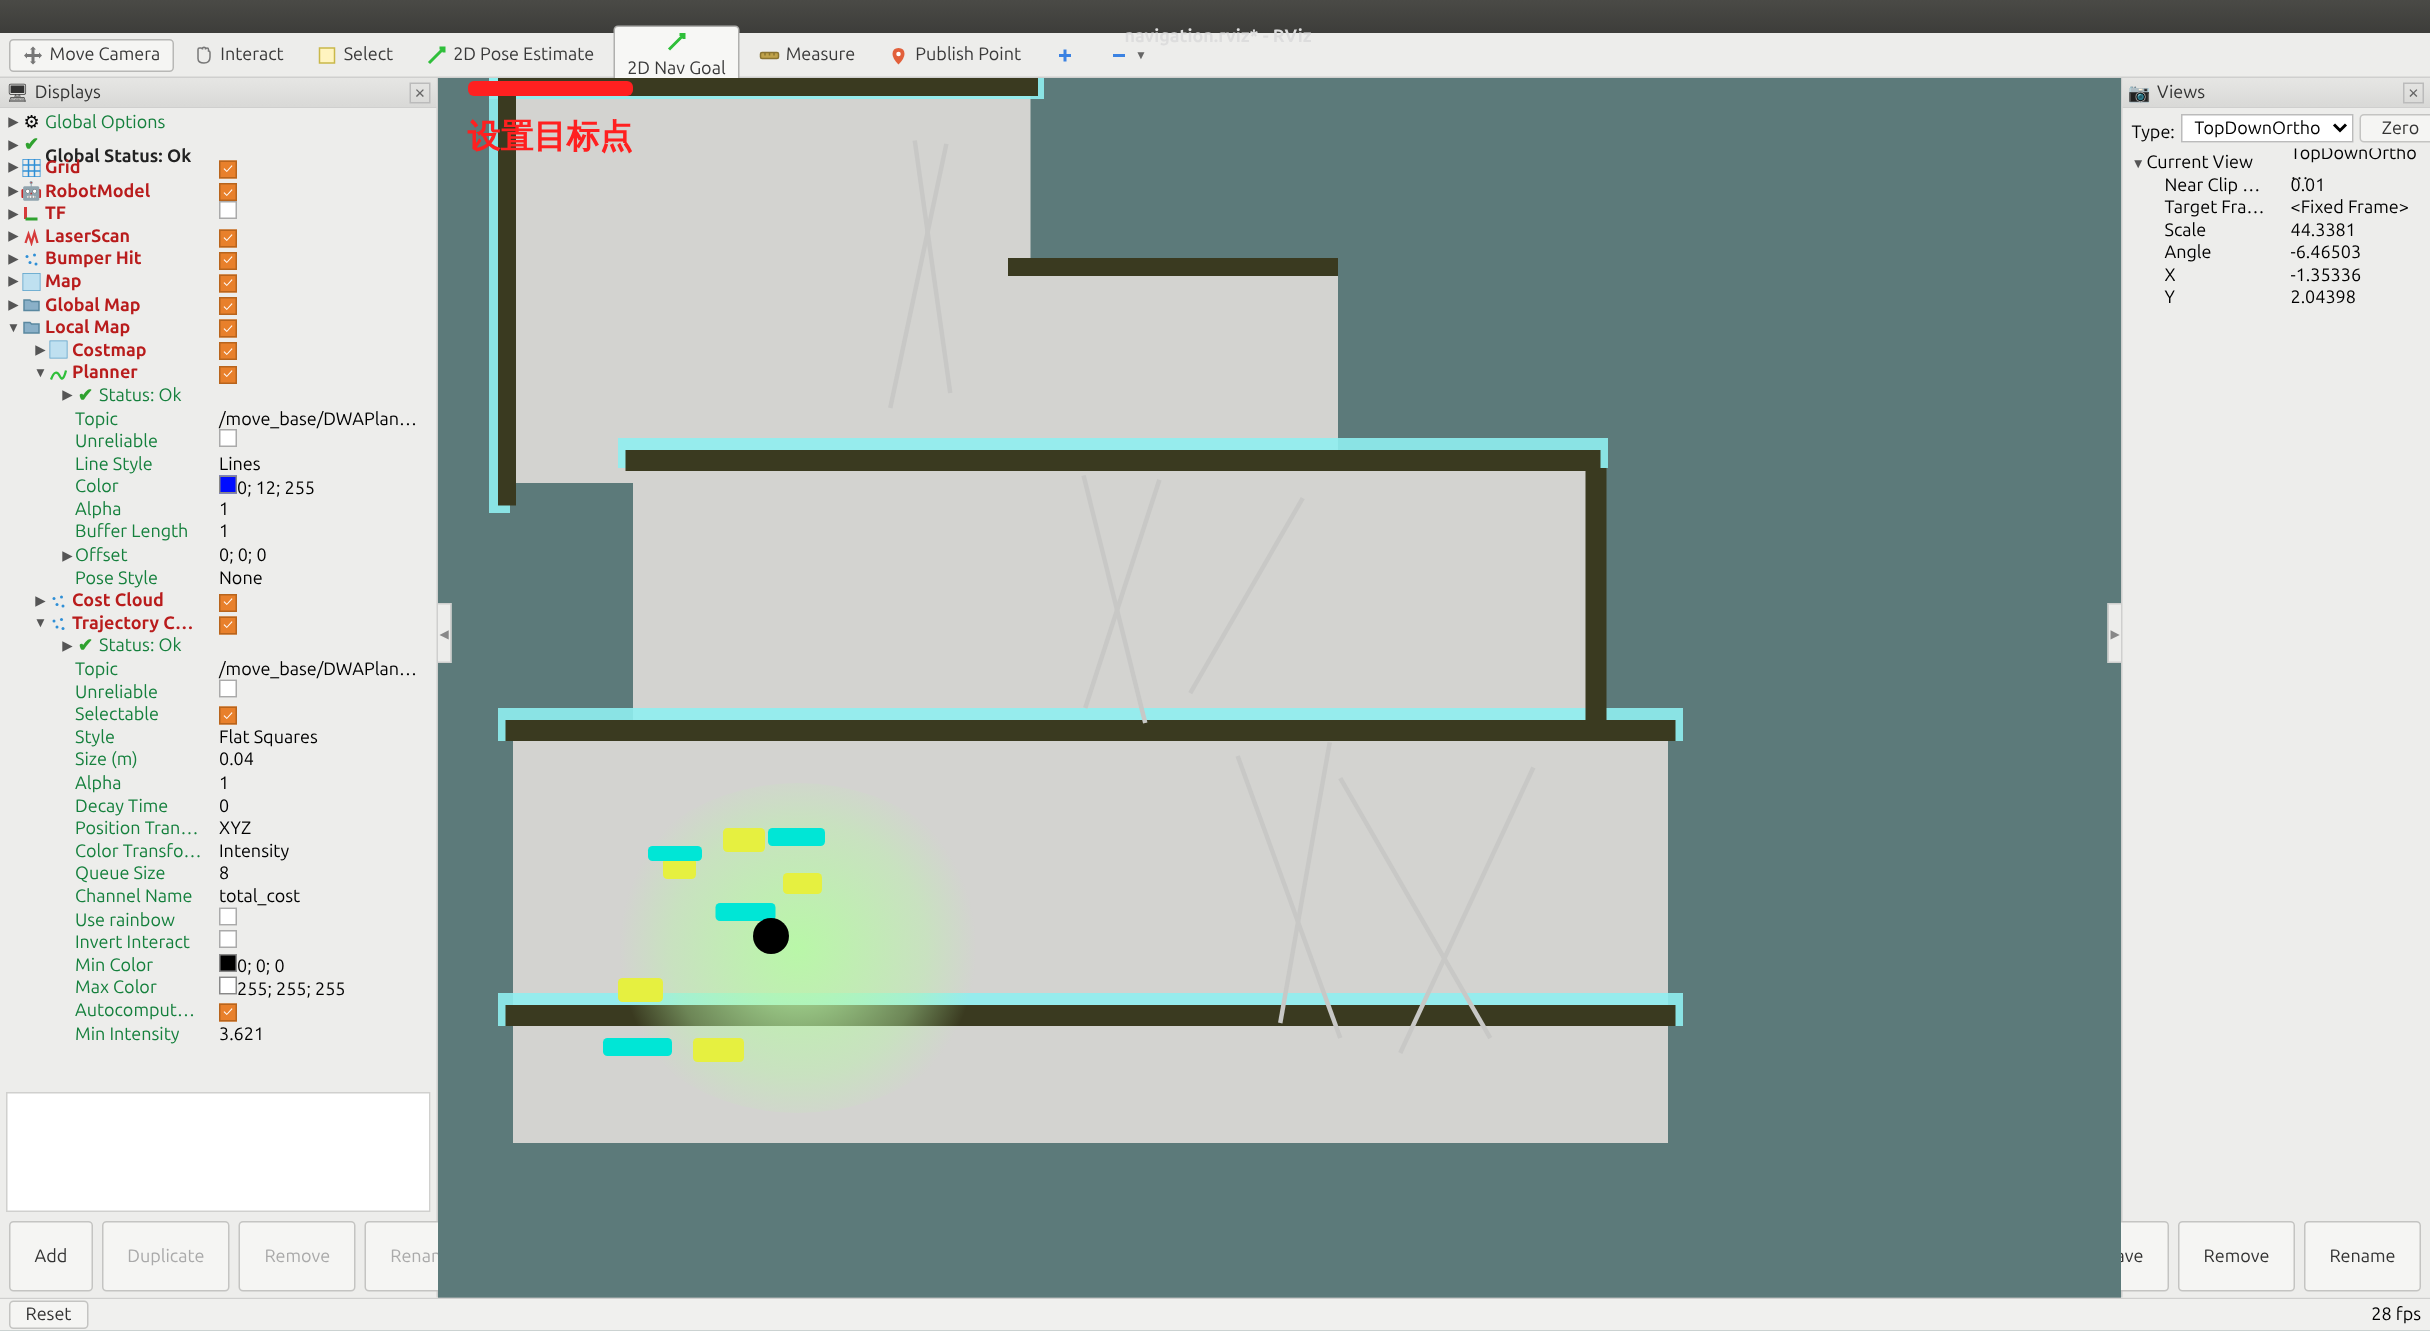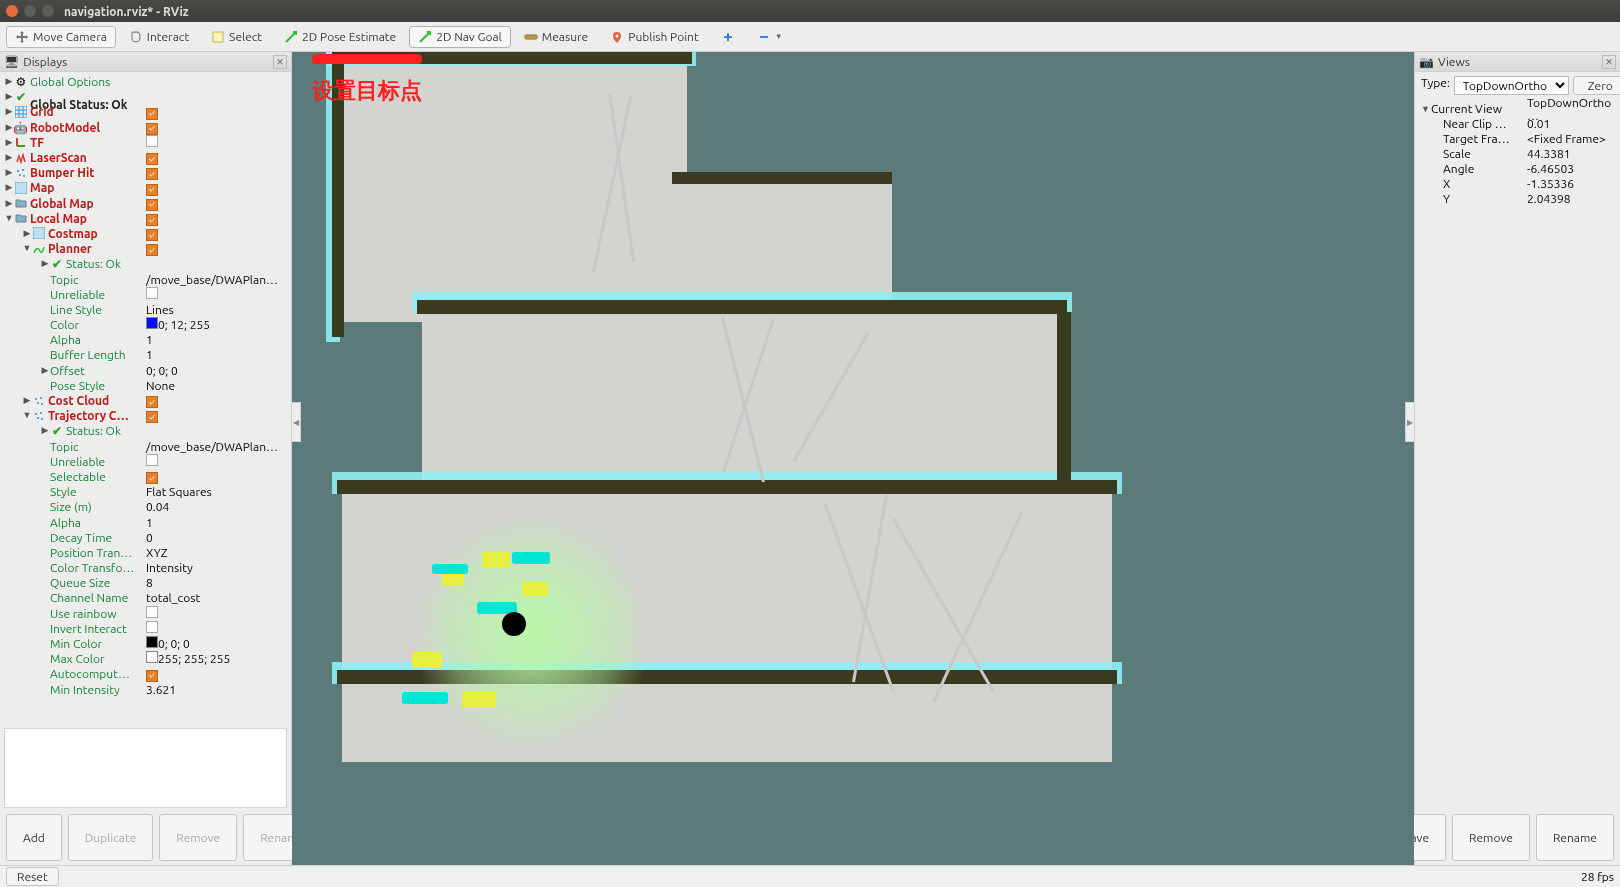--- a/index.html
+++ b/index.html
@@ -1,29 +1,29 @@
 <!DOCTYPE html>
 <html><head>
 <meta charset="utf-8">
 <style>
 * { box-sizing: border-box; margin: 0; padding: 0; font-family: Ubuntu, "Segoe UI", Arial, sans-serif; font-size: 12px; }
 html, body { width: 1620px; height: 887px; overflow: hidden; background: #f0f0ee; }
 
 
-.titlebar { height: 22px; background: linear-gradient(#4a4a46,#3d3d3a); color: #ddd; display: flex; align-items: center; padding: 0 6px; gap: 6px; }
+.titlebar { height: 22px; background: linear-gradient(#4a4a46,#3d3d3a); color: #ddd; display: flex; align-items: center; padding: 0 6px; gap: 6px; flex-direction: column; }
 .titlebar .wbtn { width: 12px; height: 12px; border-radius: 50%; display: inline-block; }
 .wbtn.close { background: #e46f3c; }
 .wbtn.min, .wbtn.max { background: #5c5c58; }
 .titlebar .title { margin-left: 4px; font-weight: bold; color: #ddd; }
 
 
 .toolbar { height: 30px; background: #ededeb; border-bottom: 1px solid #cfcfce; display: flex; align-items: center; padding: 2px 6px; gap: 4px; }
 .toolbar .tbtn { display: flex; align-items: center; gap: 4px; padding: 3px 8px; border: 1px solid transparent; border-radius: 3px; color: #3a3a3a; cursor: pointer; white-space: nowrap; }
 .toolbar .tbtn.framed { border: 1px solid #b8b8b6; background: #f5f5f3; }
-.toolbar .tbtn.active { border: 1px solid #b0b0ae; background: #f7f7f5; }
+.toolbar .tbtn.active { border: 1px solid #b0b0ae; background: #f7f7f5; flex-direction: column; }
 .toolbar .ico { width: 14px; height: 14px; display: inline-flex; align-items: center; justify-content: center; }
 
 
 .main { display: flex; height: calc(100% - 22px - 30px - 22px); }
 .left-panel { width: 292px; background: #ededeb; border-right: 1px solid #cfcfce; display: flex; flex-direction: column; }
 .viewport { flex: 1; position: relative; background: #4e6b6b; overflow: hidden; }
 .right-panel { width: 206px; background: #ededeb; border-left: 1px solid #cfcfce; display: flex; flex-direction: column; }
 
 
 .panel-head { height: 20px; background: linear-gradient(#e6e6e4,#d9d9d7); border-bottom: 1px solid #cfcfce; display: flex; align-items: center; padding: 0 4px; justify-content: space-between; }
@@ -47,21 +47,21 @@
 .empty-check { width: 12px; height: 12px; background: #fff; border: 1px solid #aaa; display: inline-block; }
 .green-tick { color: #2fa22f; font-weight: bold; font-size: 12px; }
 .swatch { width: 12px; height: 12px; border: 1px solid #888; display: inline-block; }
 
 .desc-area { height: 80px; border-top: 1px solid #cfcfce; background: #fff; margin: 2px 4px; border: 1px solid #d0d0ce; }
 .disp-buttons { display: flex; gap: 6px; padding: 4px 6px; }
 .qbtn { flex: 0 0 auto; padding: 16px 16px; border: 1px solid #c4c4c2; border-radius: 3px; background: #f5f5f3; color: #333; }
 .qbtn.disabled { color: #aaa; }
 
 
-.views-type { display: flex; align-items: flex-start; gap: 4px; padding: 4px 6px; }
+.views-type { display: flex; align-items: flex-end; gap: 4px; padding: 4px 6px; }
 .views-type select { flex: 1; border: 1px solid #bbb; background: #fff; padding: 1px 4px; }
 .views-tree { flex: 1; padding: 2px 0 2px 6px; overflow: auto; }
 .vrow { display: flex; height: 15px; align-items: center; position: relative; }
 .vrow .vk { flex: 0 0 100px; }
 .vrow .vv { position: absolute; left: 106px; }
 .vrow.header { font-weight: bold; }
 .vrow.header .vk, .vrow.header .vv { font-weight: normal; }
 .views-buttons { display: flex; gap: 6px; padding: 4px 6px; justify-content: flex-end; }
 
 

